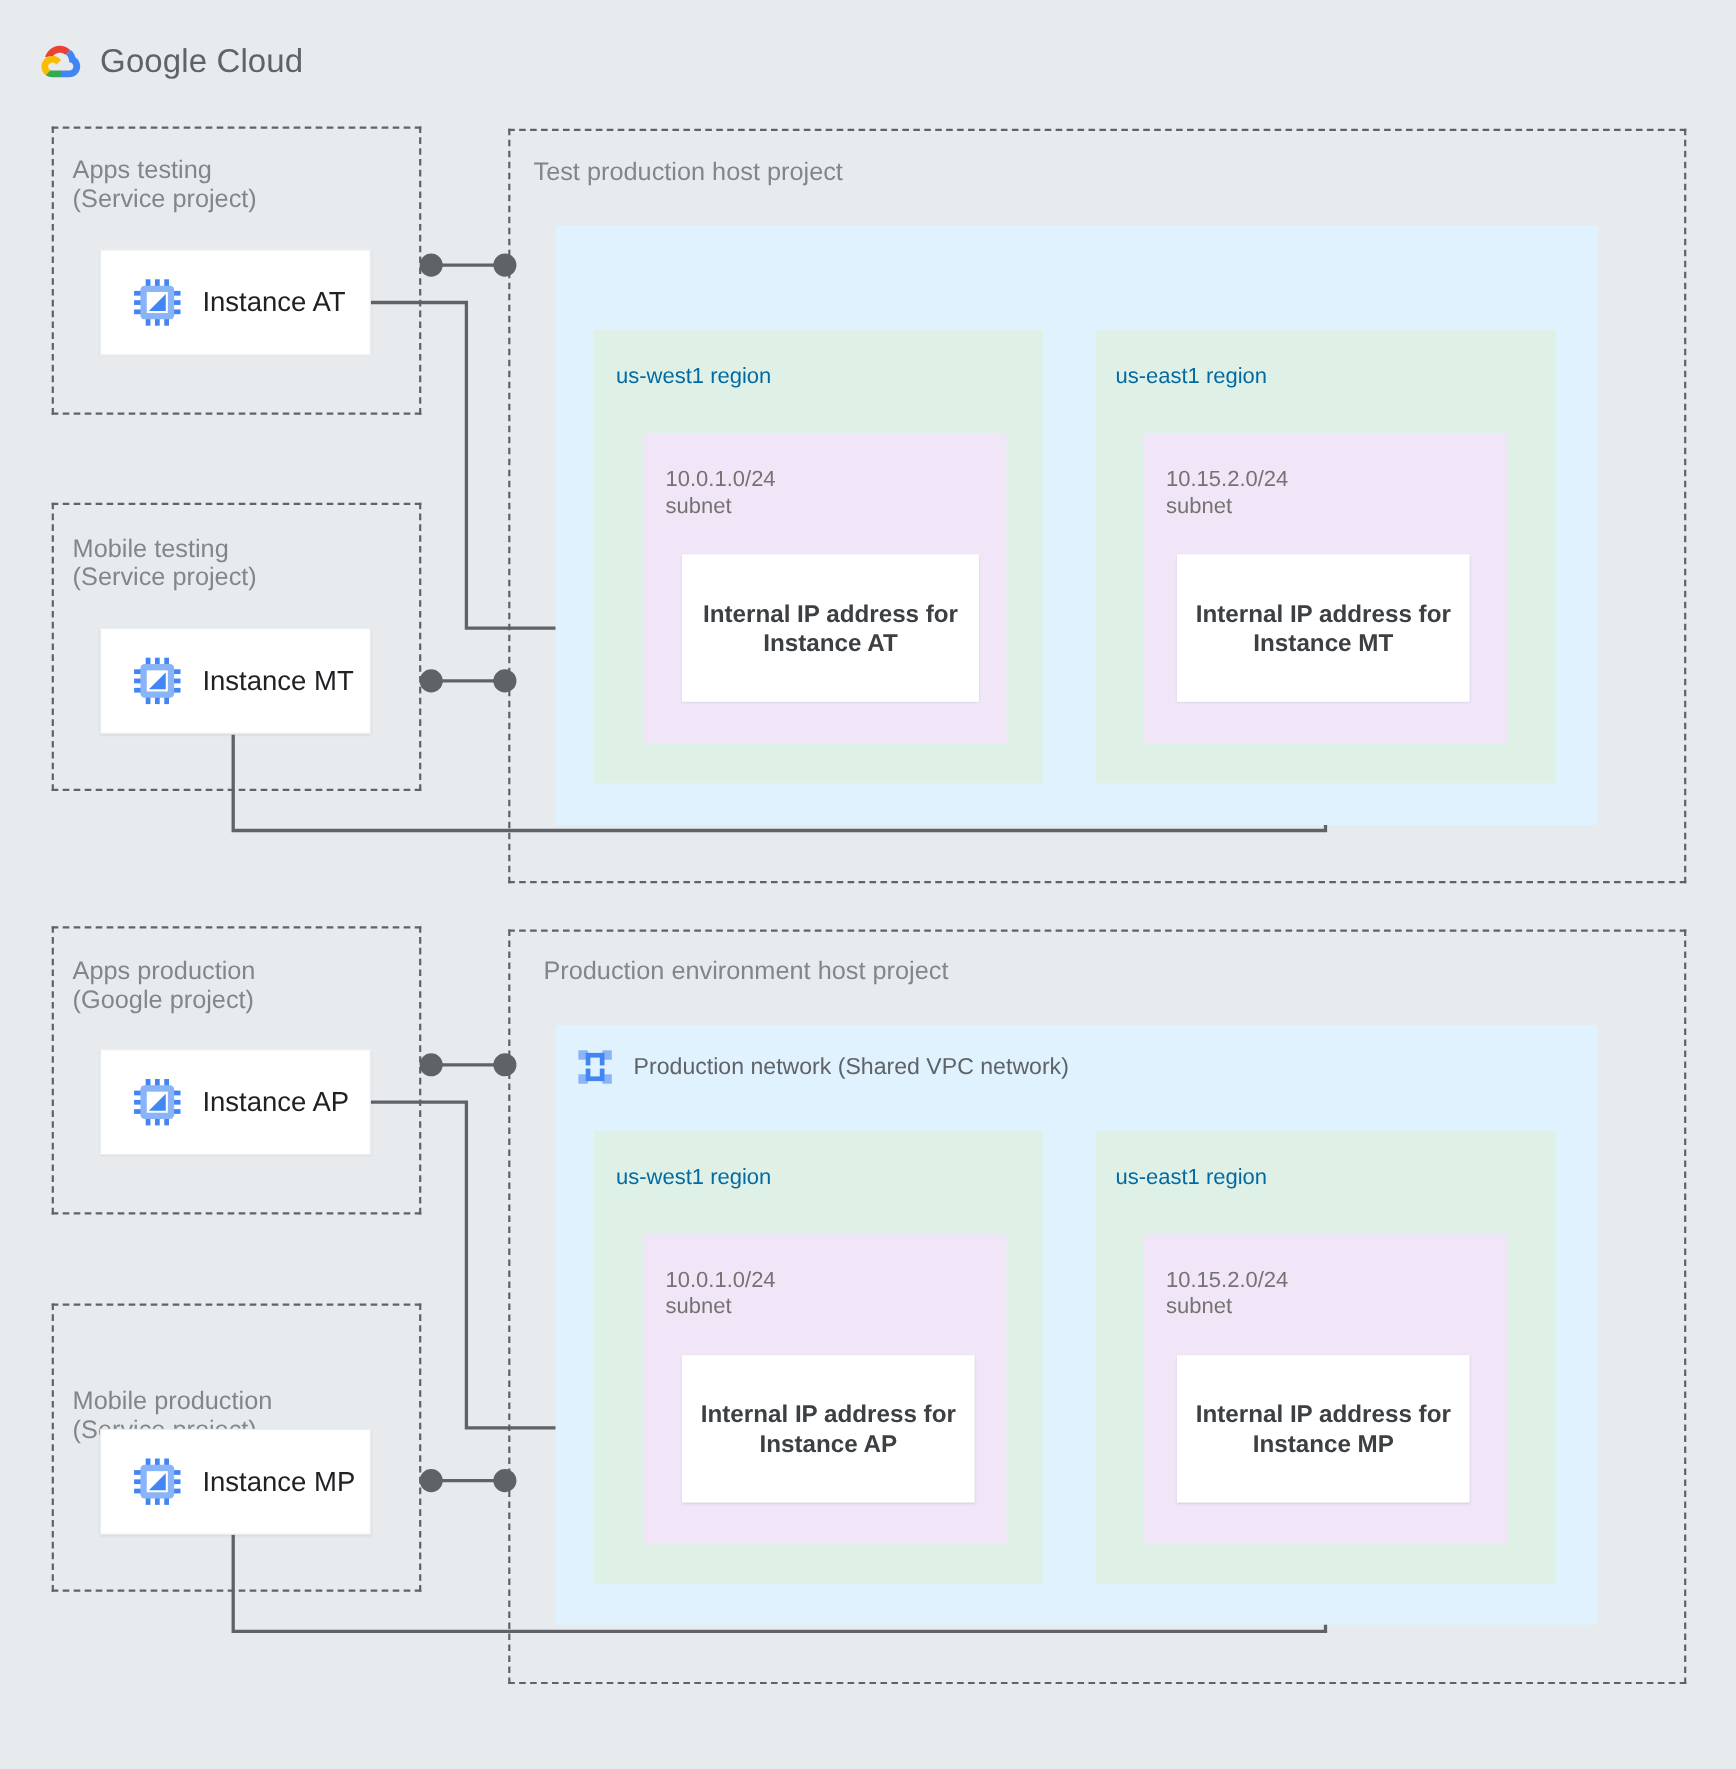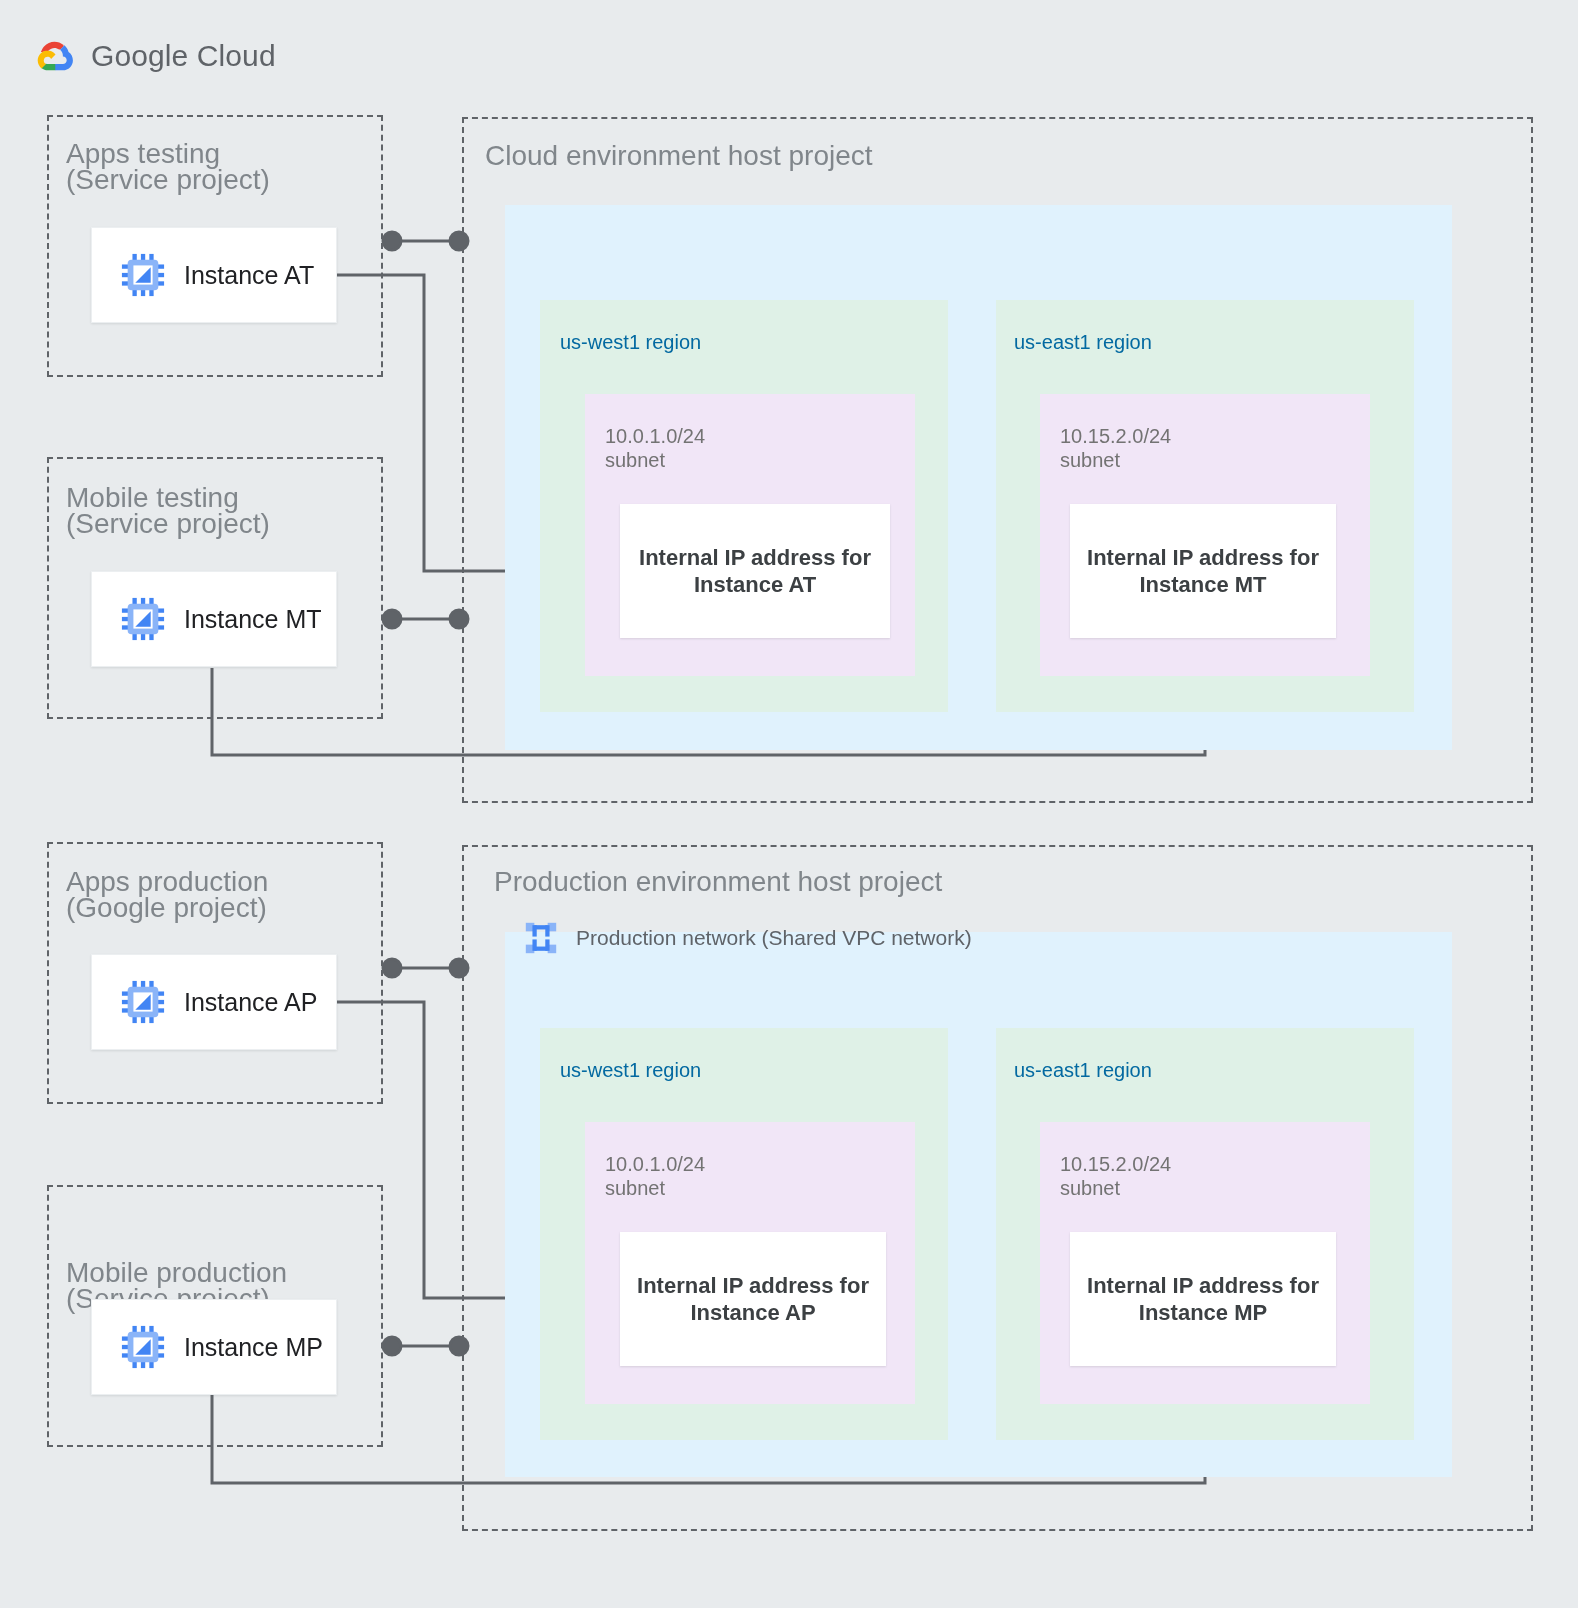--- a/index.html
+++ b/index.html
@@ -37,21 +37,21 @@
 
   
   .dashed-box {
     position: absolute;
     border: 2px dashed #5f6368;
     box-sizing: border-box;
     background: transparent;
   }
   .box-title {
     position: absolute;
-    font-size: 28px;
+    font-size: 23px;
     line-height: 26px;
     color: #80868b;
     white-space: pre-line;
   }
 
   
   .instance-card {
     position: absolute;
     background: #ffffff;
     border: 1px solid #eceff1;
@@ -245,21 +245,21 @@
         <rect x="8" y="8" width="32" height="32" rx="4" fill="#8ab4f8"></rect>
         <rect x="14" y="14" width="20" height="20" fill="#ffffff"></rect>
         <path d="M16 32 L32 32 L32 16 Z" fill="#4285f4"></path>
       </svg>
     </span>
     <span class="instance-label">Instance MT</span>
   </div>
 
   <div class="dashed-box" style="left:462px;top:117px;width:1071px;height:686px;">
   </div>
-  <div class="box-title" style="left:485px;top:143px;">Cloud environment host project</div>
+  <div class="box-title" style="left:485px;top:143px;">Test production host project</div>
 
   <div class="vpc-panel" style="left:505px;top:205px;width:947px;height:545px;"></div>
 
   <div class="region-panel" style="left:540px;top:300px;width:408px;height:412px;"></div>
   <div class="region-title" style="left:560px;top:331px;">us-west1 region</div>
   <div class="subnet-panel" style="left:585px;top:394px;width:330px;height:282px;"></div>
   <div class="subnet-title" style="left:605px;top:424px;">10.0.1.0/24
 subnet</div>
   <div class="ip-card" style="left:620px;top:504px;width:270px;height:134px;">Internal IP address for
 Instance AT</div>
@@ -328,21 +328,21 @@
       </svg>
     </span>
     <span class="instance-label">Instance MP</span>
   </div>
 
   <div class="dashed-box" style="left:462px;top:845px;width:1071px;height:686px;">
   </div>
   <div class="box-title" style="left:494px;top:869px;">Production environment host project</div>
 
   <div class="vpc-panel" style="left:505px;top:932px;width:947px;height:545px;"></div>
-  <div class="vpc-header" style="left:522px;top:919px;">
+  <div class="vpc-header" style="left:522px;top:951px;">
     <span>
       <svg class="icon-vpc" width="38" height="38" viewBox="0 0 40 40">
         <g fill="#8ab4f8">
           <rect x="4" y="4" width="9" height="9"></rect>
             <rect x="27" y="4" width="9" height="9"></rect>
           <rect x="4" y="27" width="9" height="9"></rect>
             <rect x="27" y="27" width="9" height="9"></rect>
         </g>
         <g fill="#4285f4">
           <rect x="11" y="6.5" width="4.5" height="12"></rect>

